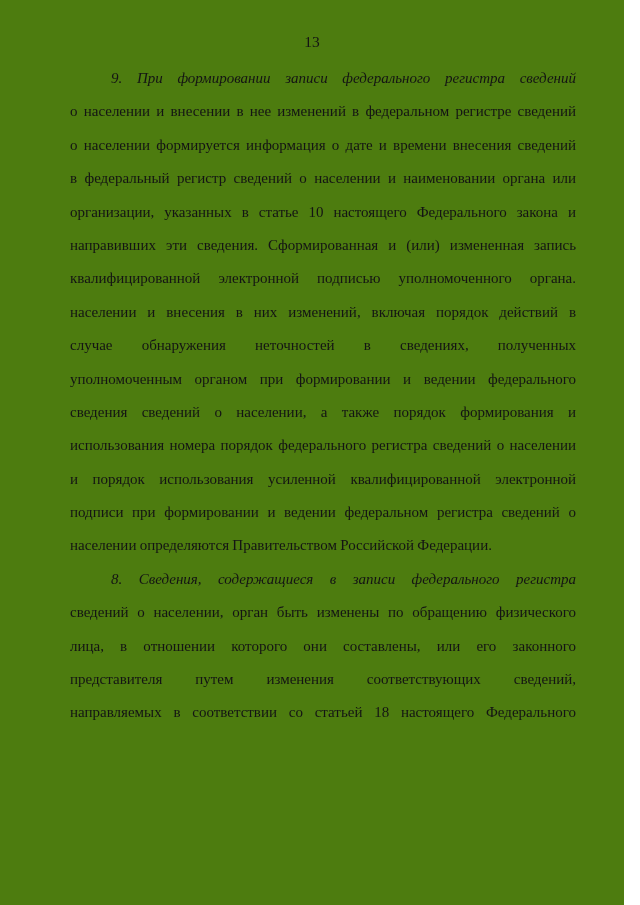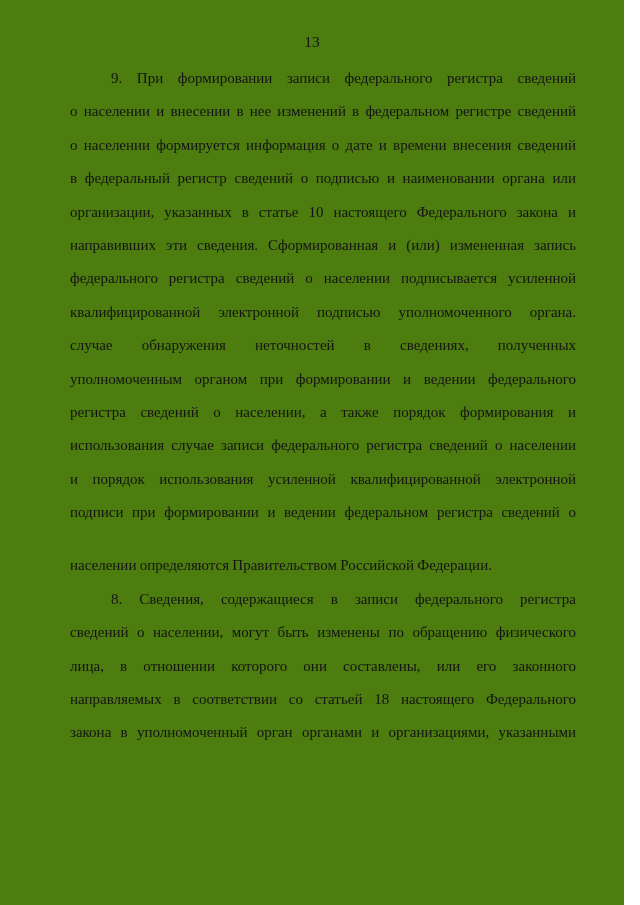--- a/index.html
+++ b/index.html
@@ -35,47 +35,47 @@
     height: 33.4px;
     line-height: 33.4px;
     font-size: 15px;
     word-spacing: -0.5px;
     text-align: justify;
     text-align-last: justify;
     -moz-text-align-last: justify;
   }
   .line.indent {
     padding-left: 41px;
+    font-style: italic;
   }
   .line.para-end {
     text-align-last: left;
-    margin-top: 20px;
     -moz-text-align-last: left;
   }
 </style>
 </head>
 <body>
 
 <div class="page">
   <div class="page-number">13</div>
   <div class="text-body">
     <div class="line indent">9. При формировании записи федерального регистра сведений</div>
     <div class="line">о населении и внесении в нее изменений в федеральном регистре сведений</div>
     <div class="line">о населении формируется информация о дате и времени внесения сведений</div>
-    <div class="line">в федеральный регистр сведений о подписью и наименовании органа или</div>
+    <div class="line">в федеральный регистр сведений о населении и наименовании органа или</div>
     <div class="line">организации, указанных в статье 10 настоящего Федерального закона и</div>
     <div class="line">направивших эти сведения. Сформированная и (или) измененная запись</div>
-    <div class="line">федерального регистра сведений о населении подписывается усиленной</div>
     <div class="line">квалифицированной электронной подписью уполномоченного органа.</div>
+    <div class="line">населении и внесения в них изменений, включая порядок действий в</div>
     <div class="line">случае обнаружения неточностей в сведениях, полученных</div>
     <div class="line">уполномоченным органом при формировании и ведении федерального</div>
-    <div class="line">регистра сведений о населении, а также порядок формирования и</div>
-    <div class="line">использования случае записи федерального регистра сведений о населении</div>
+    <div class="line">сведения сведений о населении, а также порядок формирования и</div>
+    <div class="line">использования номера порядок федерального регистра сведений о населении</div>
     <div class="line">и порядок использования усиленной квалифицированной электронной</div>
     <div class="line">подписи при формировании и ведении федеральном регистра сведений о</div>
     <div class="line para-end">населении определяются Правительством Российской Федерации.</div>
     <div class="line indent">8. Сведения, содержащиеся в записи федерального регистра</div>
-    <div class="line">сведений о населении, могут быть изменены по обращению физического</div>
+    <div class="line">сведений о населении, орган быть изменены по обращению физического</div>
     <div class="line">лица, в отношении которого они составлены, или его законного</div>
+    <div class="line">представителя путем изменения соответствующих сведений,</div>
     <div class="line">направляемых в соответствии со статьей 18 настоящего Федерального</div>
-    <div class="line">закона в уполномоченный орган органами и организациями, указанными</div>
   </div>
 </div>
 
 </body></html>

